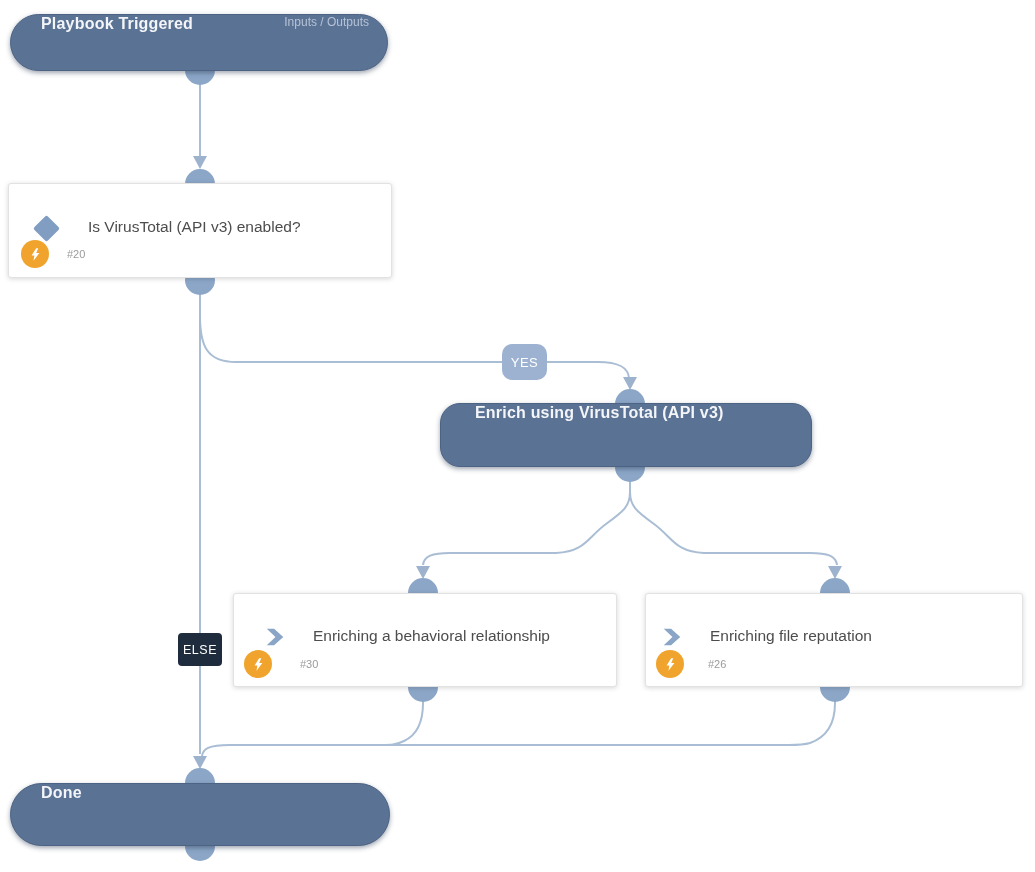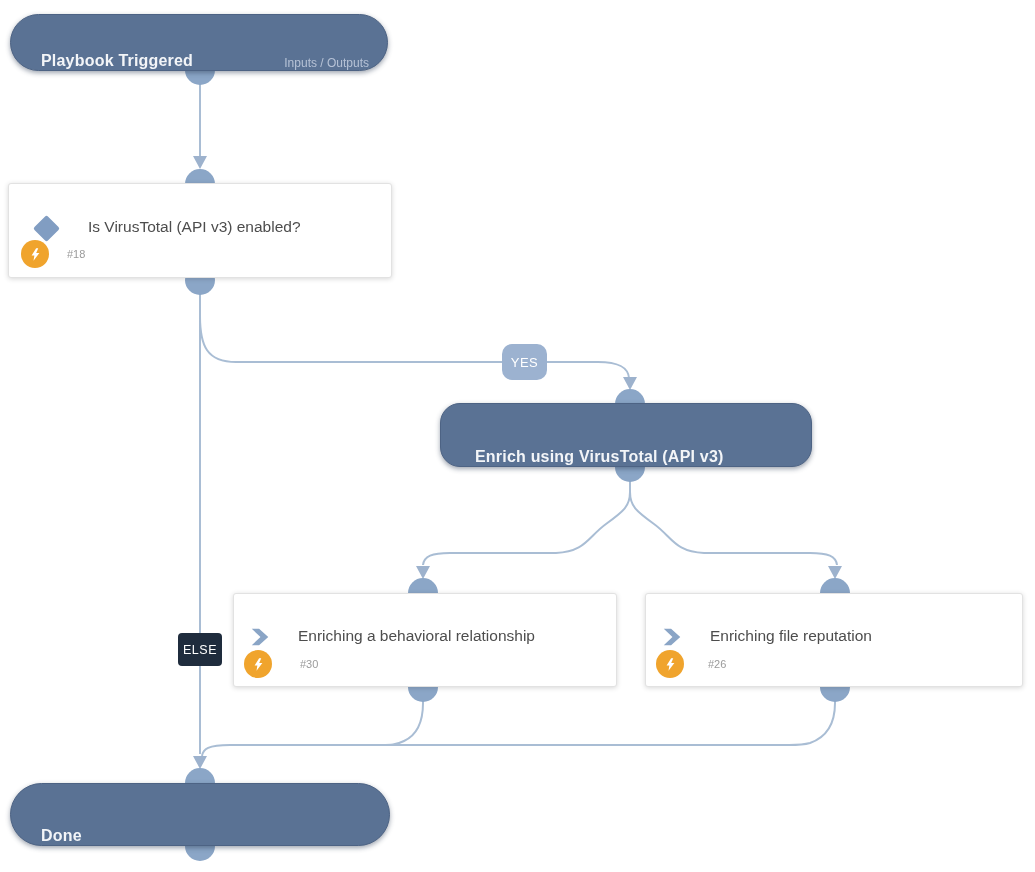--- a/index.html
+++ b/index.html
@@ -10,21 +10,21 @@
   }
   svg.edges{position:absolute;left:0;top:0;z-index:0;}
   .edge{stroke:#a9bdd4;stroke-width:2;fill:none;}
   .dot{fill:#8ba6c7;}
   .arrow{fill:#9db2cd;}
 
   
   .pill{
     position:absolute;z-index:2;background:#5a7294;border:1px solid #4d6384;
     box-shadow:0 2px 5px rgba(40,55,80,.45);
-    display:flex;align-items:flex-end;box-sizing:border-box;
+    display:flex;align-items:flex-start;box-sizing:border-box;
   }
   .pill-title{color:#f3f5f8;font-size:16px;font-weight:700;letter-spacing:.2px;}
   .pill-link{color:#b6c2d6;font-size:12px;font-weight:400;cursor:pointer;}
 
   .node-playbook{left:10px;top:14px;width:378px;height:57px;border-radius:29px;
     justify-content:space-between;padding:0 18px 0 30px;}
   .node-enrich{left:440px;top:403px;width:372px;height:64px;border-radius:20px;padding:0 0 0 34px;}
   .node-done{left:10px;top:783px;width:380px;height:63px;border-radius:32px;padding:0 0 0 30px;}
 
   
@@ -104,32 +104,32 @@
     <div class="card-head">
       <span class="diamond"></span>
       <span class="card-title head-gap">Is VirusTotal (API v3) enabled?</span>
     </div>
     <div class="card-foot">
       <span class="bolt-badge">
         <svg width="15" height="15" viewBox="0 0 24 24">
             <path d="M13,2 L5.8,13.6 L10.2,13.6 L8.8,22 L18.2,9.6 L13.1,9.6 L16.4,2 Z" fill="#ffffff"></path>
           </svg>
       </span>
-      <span class="task-id">#18</span>
+      <span class="task-id">#20</span>
     </div>
   </div>
 
   <div class="badge yes-badge">YES</div>
 
   <div class="pill node-enrich">
     <span class="pill-title">Enrich using VirusTotal (API v3)</span>
   </div>
 
   <div class="card node-task-left">
-    <div class="card-head" style="left:15px;top:12px;">
+    <div class="card-head" style="left:30px;top:12px;">
       <svg class="chevron" viewBox="0 0 24 24">
         <path d="M3,3 H11 L21,12 L11,21 H3 L12.5,12 Z" fill="#8aa5c6"></path>
       </svg>
       <span class="card-title head-gap2">Enriching a behavioral relationship</span>
     </div>
     <div class="card-foot" style="left:10px;bottom:8px;">
       <span class="bolt-badge">
         <svg width="15" height="15" viewBox="0 0 24 24">
             <path d="M13,2 L5.8,13.6 L10.2,13.6 L8.8,22 L18.2,9.6 L13.1,9.6 L16.4,2 Z" fill="#ffffff"></path>
           </svg>

